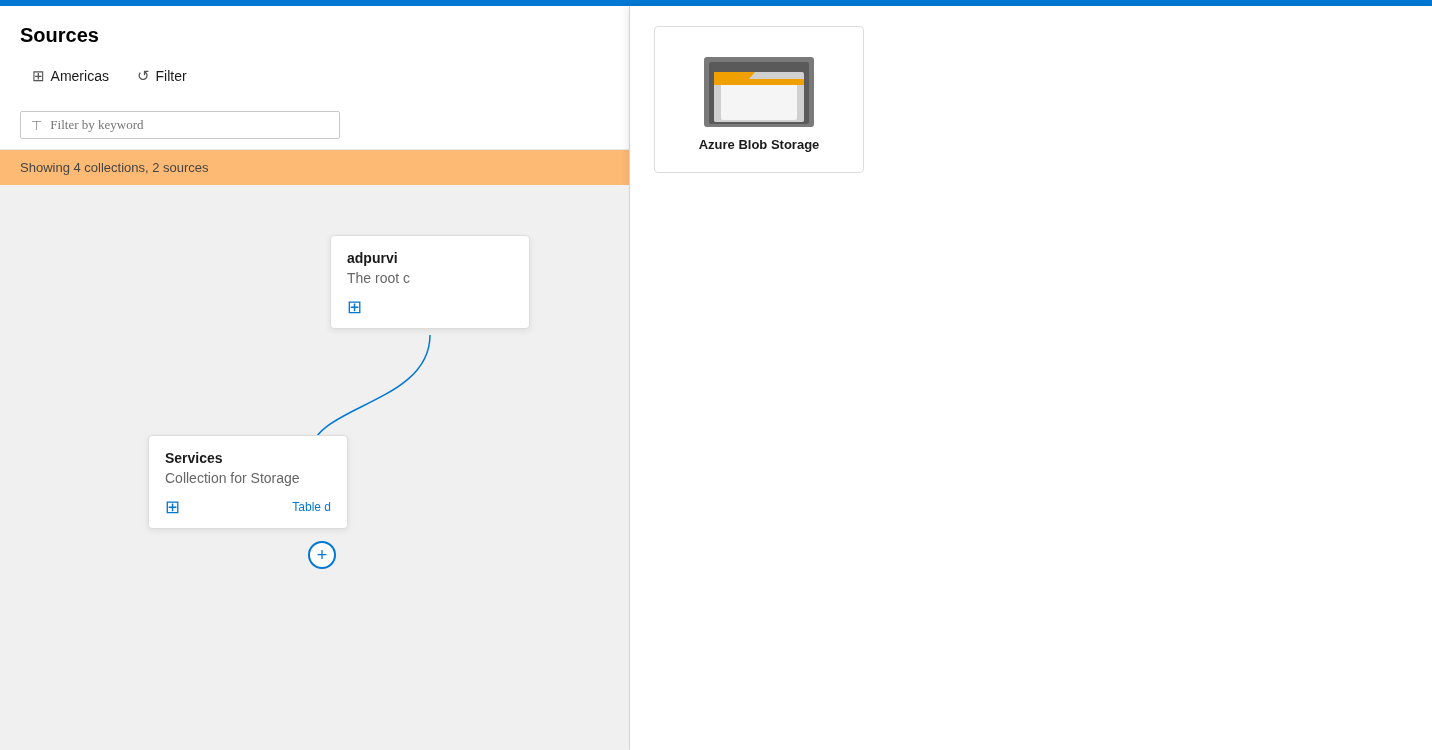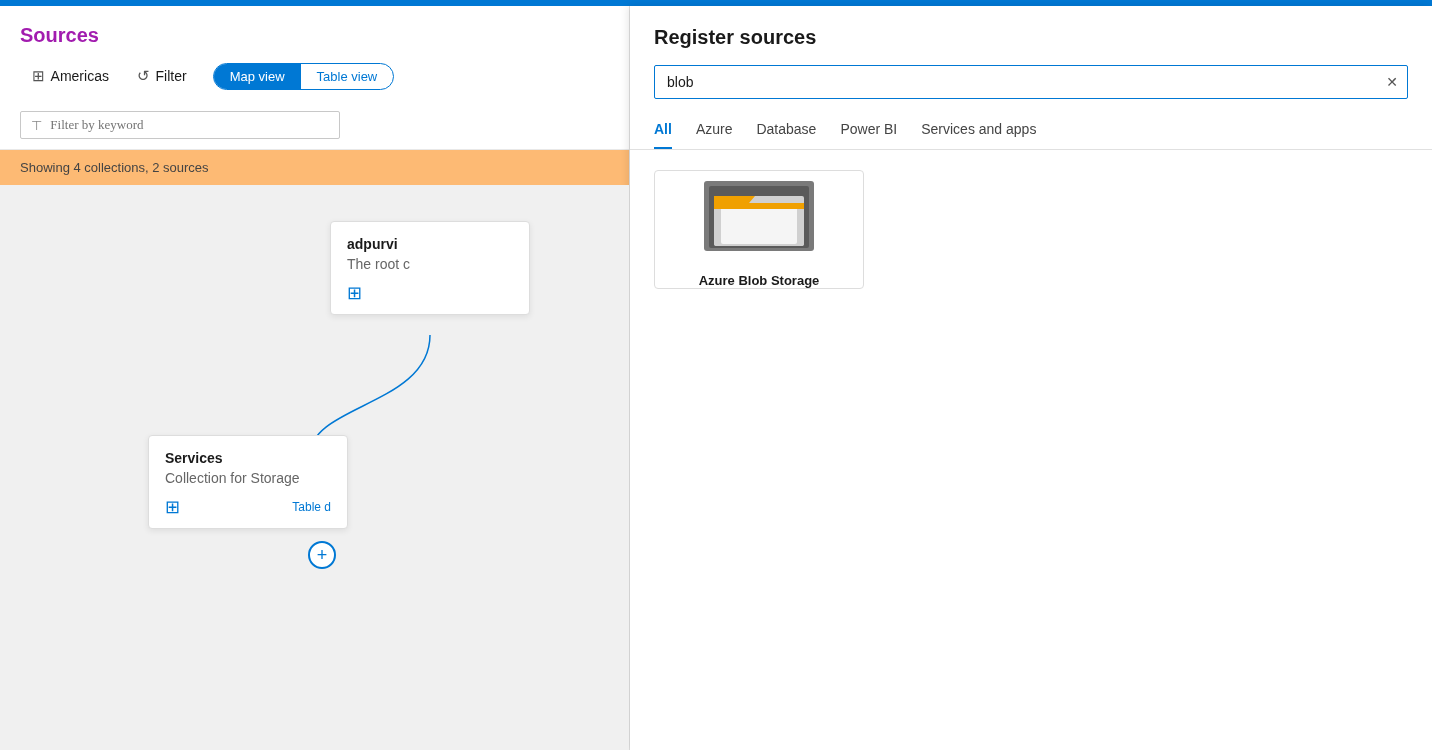--- a/index.html
+++ b/index.html
@@ -27,21 +27,21 @@
     }
 
     .left-header {
       padding: 18px 20px 10px 20px;
       background: #fff;
     }
 
     .left-title {
       font-size: 20px;
       font-weight: 600;
-      color: #a21caf;
+      color: #000000;
       margin-bottom: 14px;
     }
 
     .toolbar {
       display: flex;
       align-items: center;
       gap: 4px;
       margin-bottom: 0;
     }
 
@@ -262,26 +262,26 @@
 
     .right-body {
       padding: 20px 24px;
       flex: 1;
     }
 
     
     .source-card {
       border: 1px solid #ddd;
       border-radius: 4px;
+      padding: 20px;
       width: 210px;
       cursor: pointer;
       display: flex;
       flex-direction: column;
       align-items: center;
-      gap: 12px;
       transition: box-shadow 0.15s;
     }
 
     .source-card-icon {
       width: 120px;
       height: 90px;
       display: flex;
       align-items: center;
       justify-content: center;
     }
@@ -308,24 +308,20 @@
       <div class="left-title">Sources</div>
       <div class="toolbar">
         <button class="toolbar-btn">
           <span class="toolbar-icon">⊞</span>
           <span>Americas</span>
         </button>
         <button class="toolbar-btn">
           <span class="toolbar-icon">↺</span>
           <span>Filter</span>
         </button>
-        <div class="view-toggle">
-          <button class="view-btn active">Map view</button>
-          <button class="view-btn">Table view</button>
-        </div>
       </div>
     </div>
 
     <div class="filter-bar">
       <div class="filter-input-wrap">
         <span style="color:#888; font-size:13px;">⊤</span>
         <input class="filter-input" type="text" placeholder="Filter by keyword" style="">
       </div>
     </div>
 
@@ -336,21 +332,21 @@
       <svg class="connector-svg" width="630" height="744">
         <defs>
           <marker id="arrowhead" markerWidth="8" markerHeight="6" refX="8" refY="3" orient="auto">
             <polygon points="0 0, 8 3, 0 6" fill="#0078d4"></polygon>
           </marker>
         </defs>
 
         <path d="M 430 150 C 430 220, 310 220, 310 270" fill="none" stroke="#0078d4" stroke-width="1.5" stroke-dasharray="none" marker-end="url(#arrowhead)"></path>
       </svg>
 
-      <div class="node-card" style="top: 36px; left: 330px;">
+      <div class="node-card" style="top: 50px; left: 330px;">
         <div class="card-title">adpurvi</div>
         <div class="card-subtitle">The root c</div>
         <div class="card-actions">
           <span class="card-icon">⊞</span>
         </div>
       </div>
 
       <div class="node-card" style="top: 250px; left: 148px;">
         <div class="card-title">Services</div>
         <div class="card-subtitle">Collection for Storage</div>
@@ -361,36 +357,20 @@
       </div>
 
       <div class="add-btn" style="top: 356px; left: 308px;">
         <span>+</span>
       </div>
 
     </div>
   </div>
 
   <div class="right-panel">
-    <div class="right-header">
-      <div class="right-title">Register sources</div>
-
-      <div class="search-box-wrap">
-        <input class="search-box" type="text" value="blob" style="">
-        <button class="search-clear">✕</button>
-      </div>
-
-      <div class="tabs">
-        <div class="tab active">All</div>
-        <div class="tab">Azure</div>
-        <div class="tab">Database</div>
-        <div class="tab">Power BI</div>
-        <div class="tab">Services and apps</div>
-      </div>
-    </div>
 
     <div class="right-body">
 
       <div class="source-card">
         <div class="source-card-icon">
 
           <svg class="blob-icon-svg" viewBox="0 0 120 90" xmlns="http://www.w3.org/2000/svg">
 
             <rect x="5" y="10" width="110" height="70" rx="3" ry="3" fill="#7a7a7a"></rect>
 

